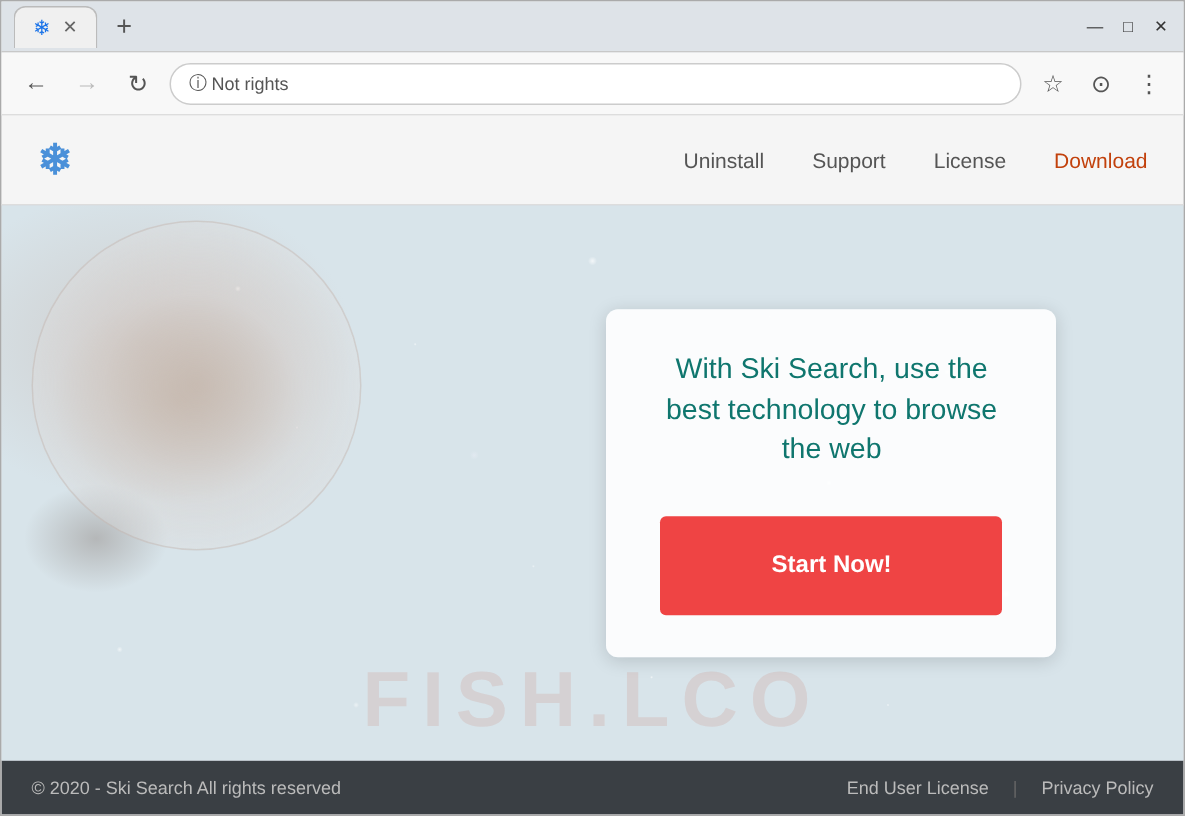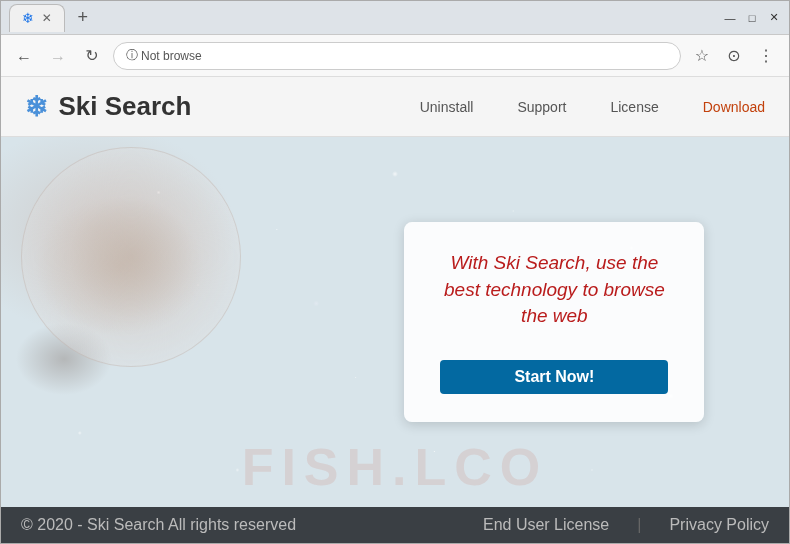--- a/index.html
+++ b/index.html
@@ -160,21 +160,21 @@
       color: #333;
     }
     .logo-icon {
       color: #4a90d9;
       font-size: 28px;
     }
     .site-nav {
       margin-left: auto;
       display: flex;
       align-items: center;
-      gap: 44px;
+      gap: 32px;
       text-align: right;
     }
     .nav-link {
       font-size: 14px;
       color: #555;
       text-decoration: none;
       cursor: pointer;
     }
     .nav-link.download {
       color: #c2410c;
@@ -265,51 +265,50 @@
       transform: translate(-10%, -50%);
       background: rgba(255, 255, 255, 0.88);
       border-radius: 8px;
       padding: 28px 36px;
       text-align: center;
       box-shadow: 0 2px 12px rgba(0,0,0,0.15);
       max-width: 300px;
     }
     .cta-title {
       font-size: 19px;
-      color: #b91c1c;
+      color: #0f766e;
       line-height: 1.4;
       margin-bottom: 30px;
-      font-style: italic;
     }
     .cta-button {
-      background: #0369a1;
+      background: #ef4444;
       color: white;
       border: none;
       border-radius: 4px;
-      padding: 8px 36px;
+      padding: 24px 36px;
       font-size: 16px;
       font-weight: bold;
       cursor: pointer;
       width: 100%;
     }
 
     
     .site-footer {
       background: #3a3f44;
       color: #bbb;
-      font-size: 16px;
+      font-size: 12px;
       height: 36px;
       display: flex;
       align-items: center;
       padding: 0 20px;
     }
     .footer-links {
       margin-left: auto;
       display: flex;
-      gap: 28px;
+      gap: 16px;
     }
     .footer-link {
       color: #bbb;
       text-decoration: none;
       cursor: pointer;
     }
     .footer-divider {
       color: #666;
     }
   </style>
@@ -331,37 +330,36 @@
     </div>
   </div>
 
   <div class="address-bar">
     <div class="nav-btn">←</div>
     <div class="nav-btn disabled">→</div>
     <div class="nav-btn">↻</div>
     <div class="address-input">
       <span class="not-secure">
         <span>ⓘ</span>
-        <span>Not browse</span>
+        <span>Not rights</span>
       </span>
       <span class="address-text"></span>
     </div>
     <div class="address-actions">
       <div class="addr-icon">☆</div>
       <div class="addr-icon">⊙</div>
       <div class="addr-icon">⋮</div>
     </div>
   </div>
 
   <div class="page-content">
 
     <div class="site-header">
       <div class="site-logo">
         <span class="logo-icon">❄</span>
-        <span>Ski Search</span>
       </div>
       <nav class="site-nav">
         <a class="nav-link">Uninstall</a>
         <a class="nav-link">Support</a>
         <a class="nav-link">License</a>
         <a class="nav-link download">Download</a>
       </nav>
     </div>
 
     <div class="hero">

